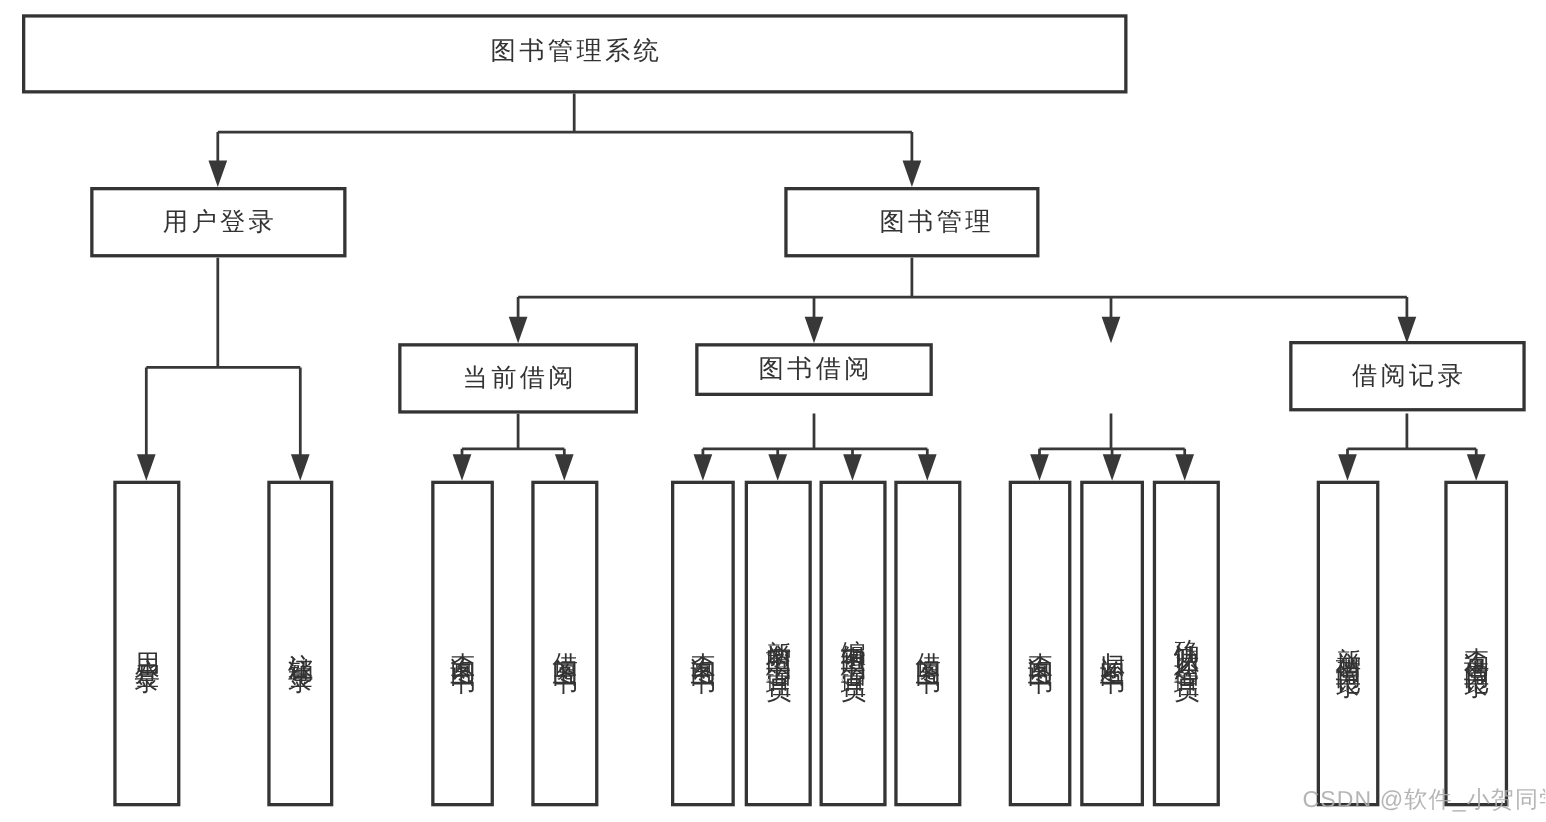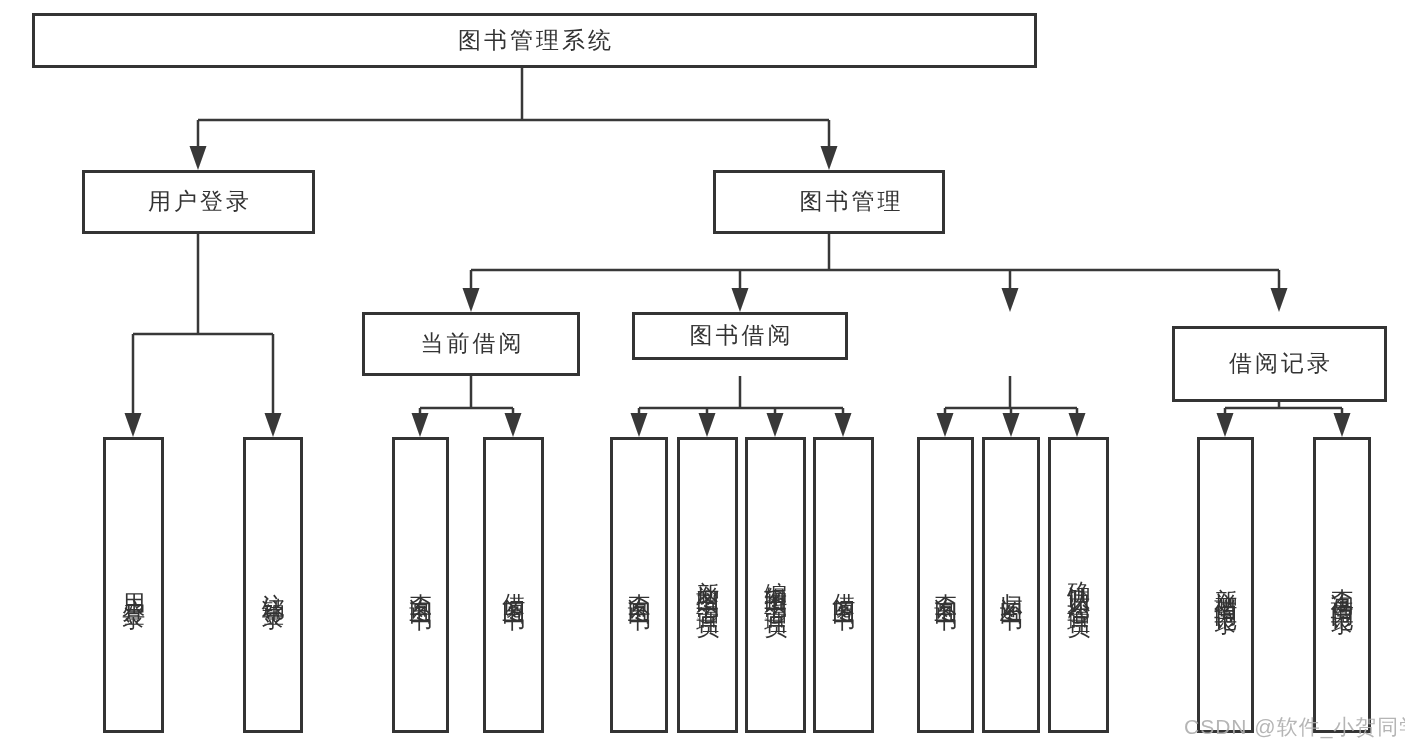--- a/index.html
+++ b/index.html
@@ -88,28 +88,28 @@
       <polygon points="766.5,413 783.5,413 775,437"></polygon>
       <polygon points="834.5,413 851.5,413 843,437"></polygon>
       <polygon points="936.5,413 953.5,413 945,437"></polygon>
       <polygon points="1002.5,413 1019.5,413 1011,437"></polygon>
       <polygon points="1068.5,413 1085.5,413 1077,437"></polygon>
       <polygon points="1216.5,413 1233.5,413 1225,437"></polygon>
       <polygon points="1333.5,413 1350.5,413 1342,437"></polygon>
     </g>
   </svg>
 
-  <div class="box hbox" style="left:32px; top:13px; width:1005px; height:55px;">图书管理系统</div>
+  <div class="box hbox" style="left:20px; top:13px; width:1005px; height:72px;font-family:Liberation Mono, monospace;">图书管理系统</div>
 
   <div class="box hbox" style="left:82px; top:170px; width:233px; height:64px;">用户登录</div>
   <div class="box hbox" style="left:713px; top:170px; width:232px; height:64px;padding-left:42px;">图书管理</div>
 
   <div class="box hbox" style="left:362px; top:312px; width:218px; height:64px;">当前借阅</div>
   <div class="box hbox" style="left:632px; top:312px; width:216px; height:48px;">图书借阅</div>
-  <div class="box hbox" style="left:1172px; top:326px; width:215px; height:76px;">借阅记录</div>
+  <div class="box hbox" style="left:1172px; top:310px; width:215px; height:64px;">借阅记录</div>
 
   <div class="box vbox" style="left:103px; top:437px; width:61px; height:296px;">
     <span class="vtext">用户登录</span>
   </div>
   <div class="box vbox" style="left:243px; top:437px; width:60px; height:296px;">
     <span class="vtext">注销登录</span>
   </div>
 
   <div class="box vbox" style="left:392px; top:437px; width:57px; height:296px;">
     <span class="vtext">查询图书</span>

